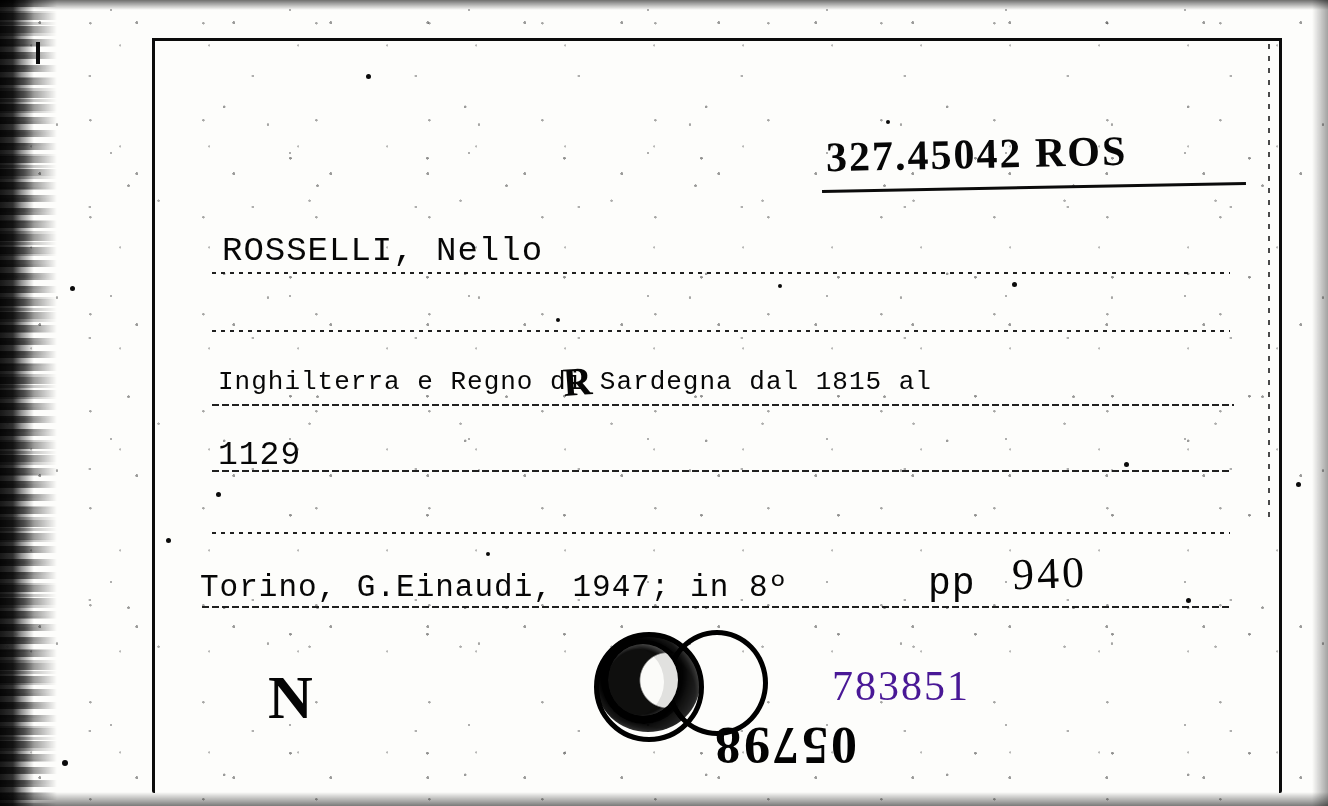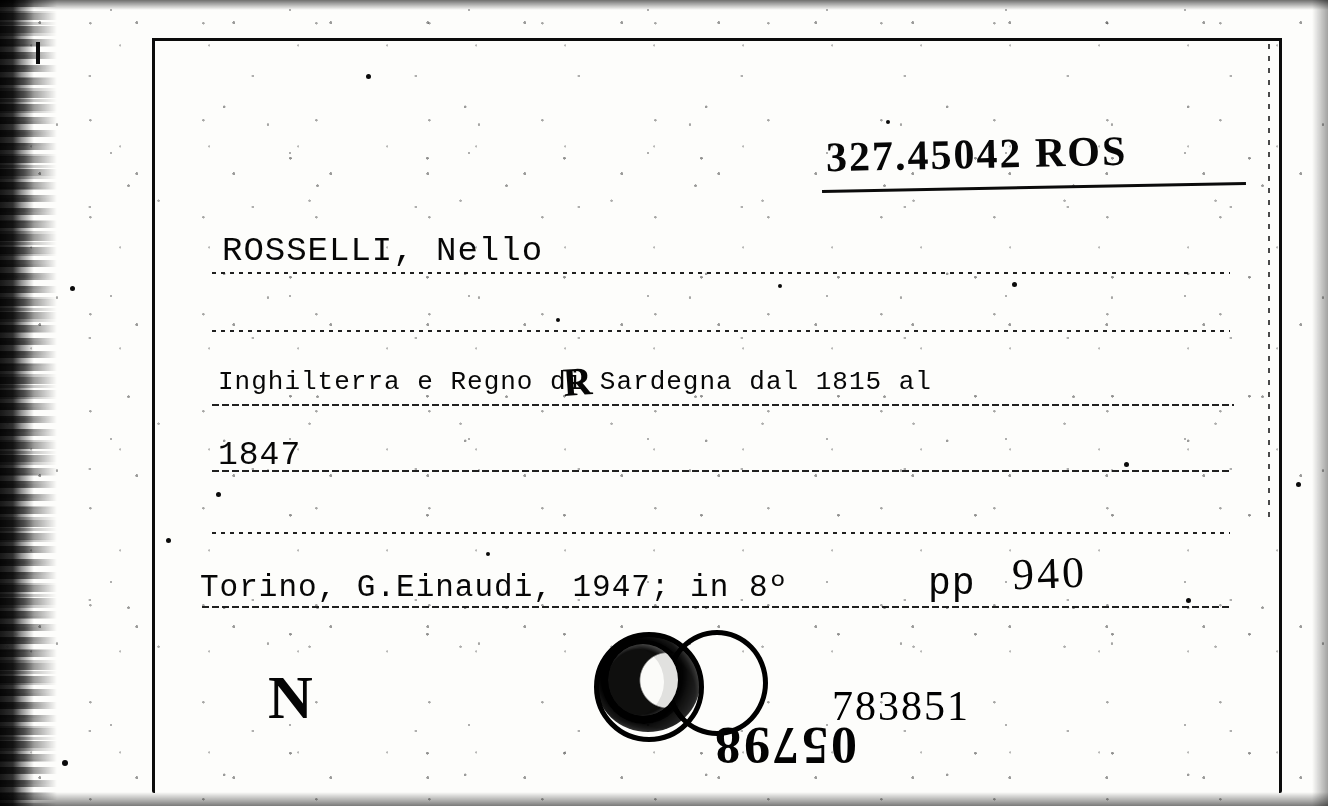--- a/index.html
+++ b/index.html
@@ -187,23 +187,22 @@
     font-family: "Liberation Serif", serif;
     font-size: 62px;
     font-weight: 700;
     color: #0b0b0b;
   }
   .acc-number {
     position: absolute;
     left: 832px; top: 662px;
     font-family: "Liberation Serif", serif;
     font-size: 42px;
-    color: #000000;
+    color: #4c1d95;
     letter-spacing: 2px;
-    margin-top: 20px;
   }
   .acc-number-inv {
     position: absolute;
     left: 712px; top: 716px;
     font-family: "Liberation Serif", serif;
     font-size: 52px;
     font-weight: 700;
     color: #080808;
     letter-spacing: 3px;
     transform: rotate(180deg);
@@ -292,21 +291,21 @@
   <div class="rule solidish" style="left:212px; top:470px; width:1020px;"></div>
   <div class="rule" style="left:212px; top:532px; width:1018px;"></div>
   <div class="rule solidish" style="left:202px; top:606px; width:1028px;"></div>
 
   <div class="hand callnum" style="left:826px; top:130px;">327.45042 ROS</div>
   <div class="callnum-underline"></div>
 
   <div class="type author">ROSSELLI, Nello</div>
 
   <div class="type title1">Inghilterra e Regno di Sardegna dal 1815 al</div>
-  <div class="type title2">1847</div>
+  <div class="type title2">1129</div>
   <div class="regno-over">R</div>
 
   <div class="type imprint">Torino, G.Einaudi, 1947; in 8º</div>
   <div class="pp-hand">pp</div>
   <div class="pages-hand">940</div>
 
   <div class="letter-n">N</div>
 
   <div class="stamp">
     <div class="ring-a"></div>

